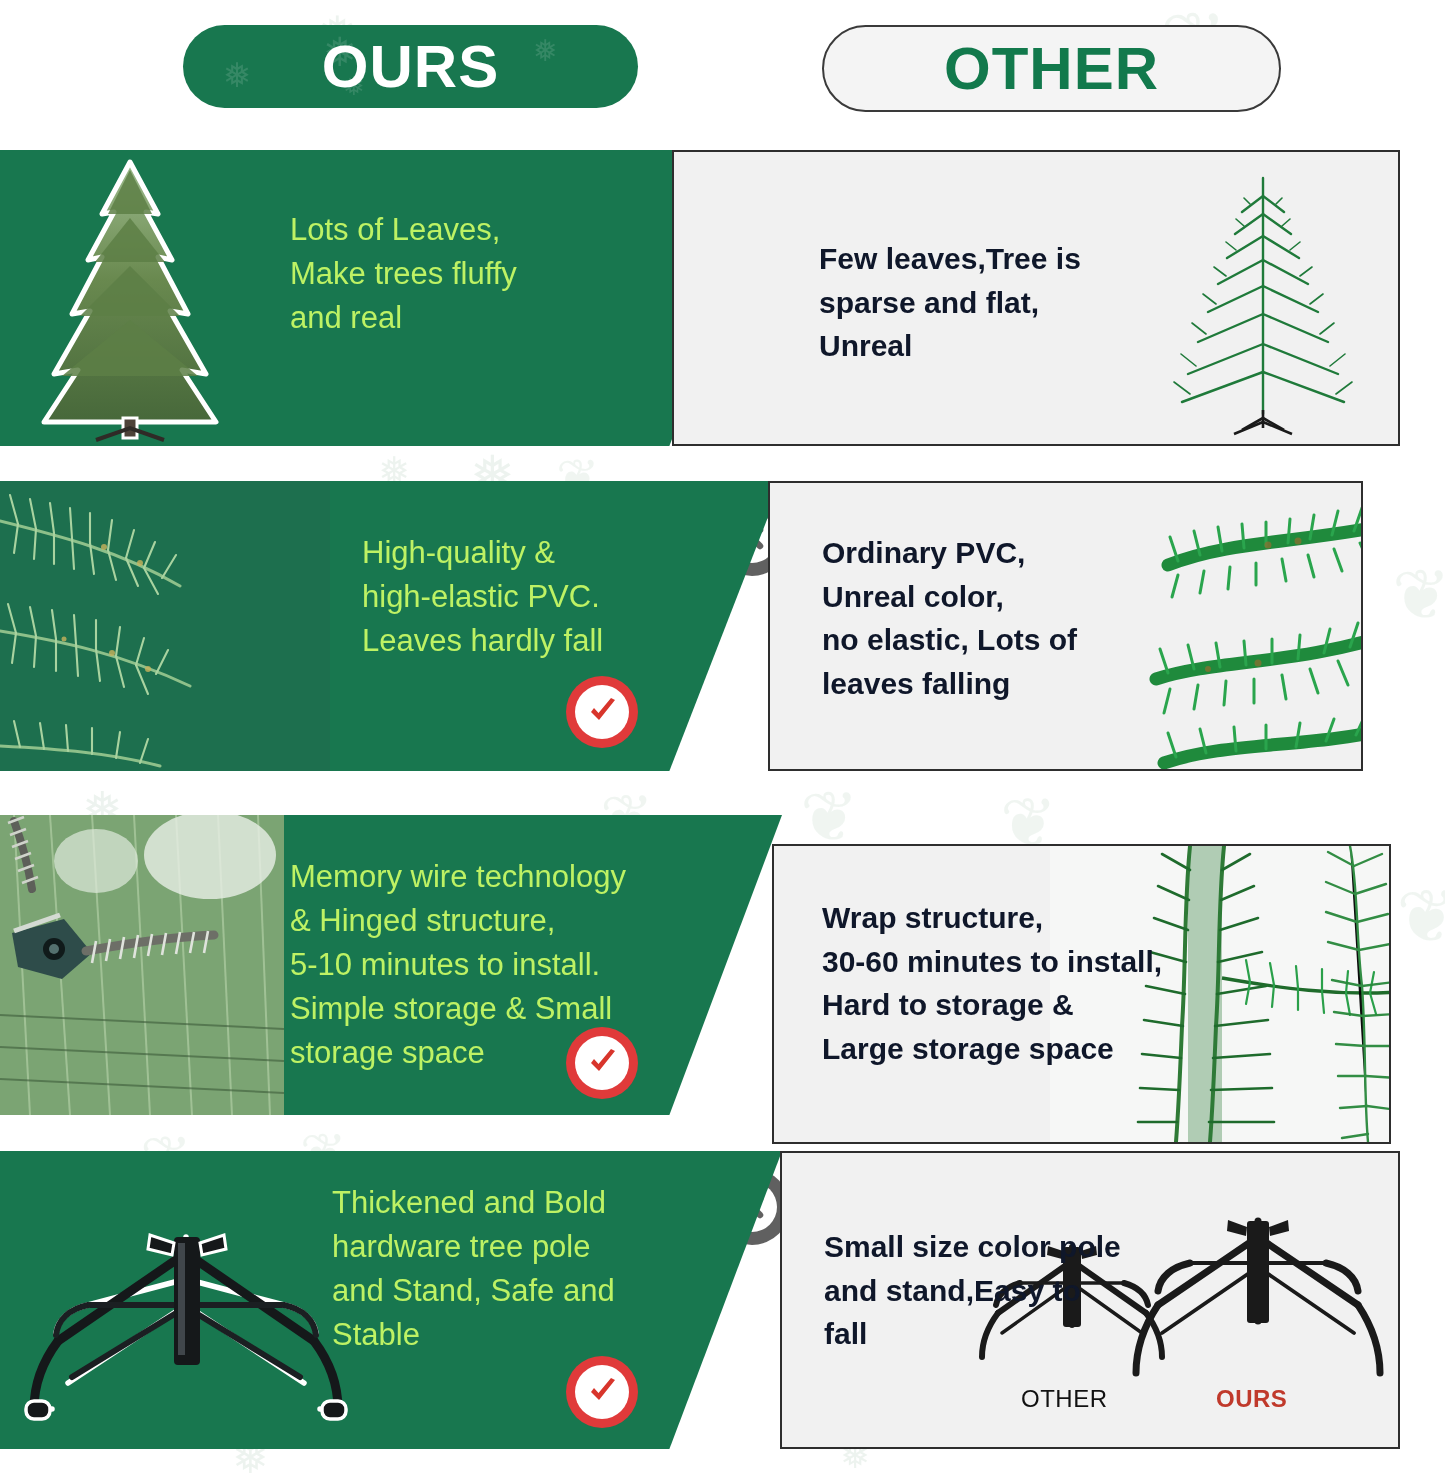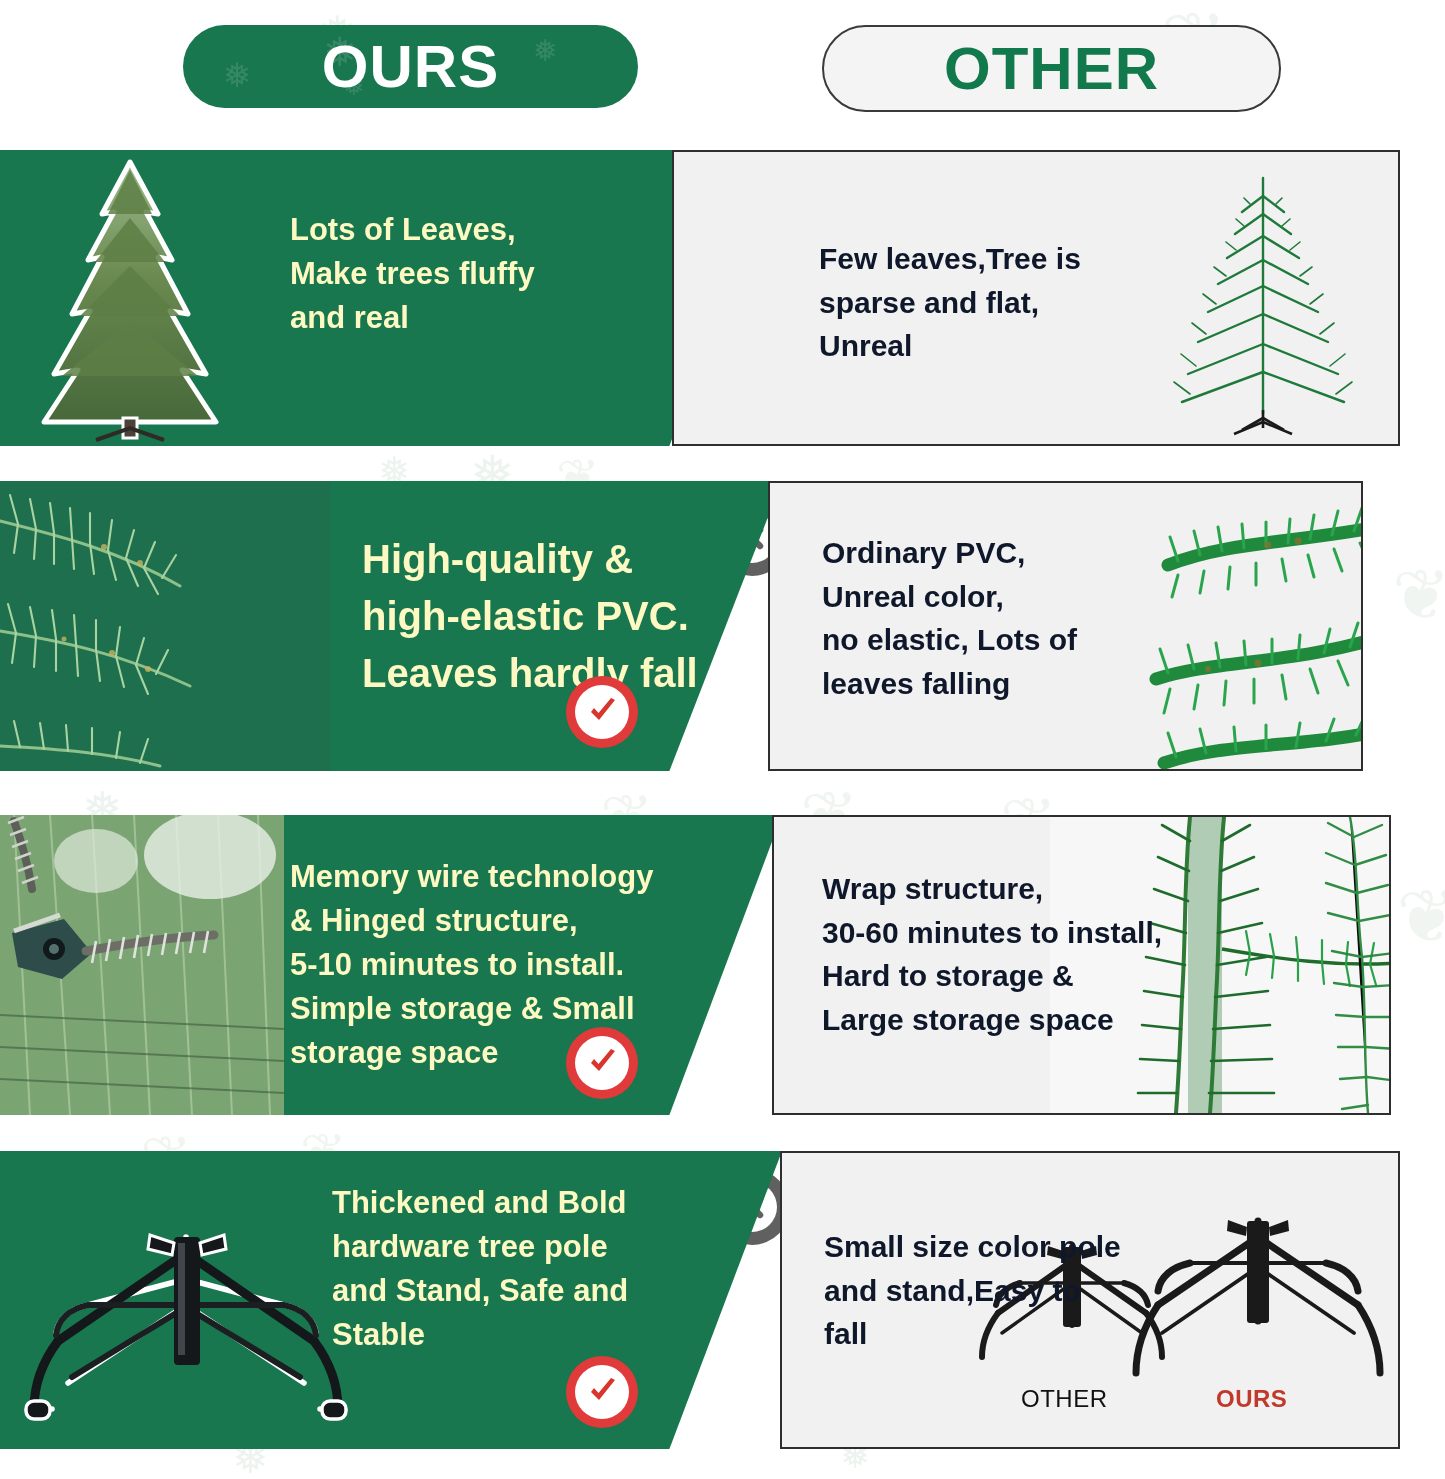--- a/index.html
+++ b/index.html
@@ -48,21 +48,21 @@
 
   
   .ours-panel{
     position:absolute;left:0;top:0;height:100%;width:782px;
     background:#18774f;
     clip-path:polygon(0 0, 100% 0, 85.6% 100%, 0 100%);
     overflow:hidden;
   }
   .ours-text{
     position:absolute;z-index:4;
-    color:#fef9c3;font-weight:bold;
+    color:#bef264;font-weight:normal;
     line-height:1.42;
     white-space:pre-line;
   }
 
   
   .others-panel{
     position:absolute;top:0;height:100%;
     background:#f1f1f1;
     border:2px solid #2e2e2e;
     box-sizing:border-box;
@@ -283,21 +283,21 @@
       </g>
       <g fill="#c8b35c" opacity=".8">
         <circle cx="104" cy="66" r="3"></circle>
           <circle cx="140" cy="82" r="3"></circle>
         <circle cx="112" cy="172" r="3"></circle>
           <circle cx="148" cy="188" r="3"></circle>
         <circle cx="64" cy="158" r="2.5"></circle>
       </g>
     </svg>
 
-    <div class="ours-text" style="left:362px;top:50px;font-size:40px;">High-quality &amp;
+    <div class="ours-text" style="left:362px;top:50px;font-size:31px;">High-quality &amp;
 high-elastic PVC.
 Leaves hardly fall</div>
 
     <div class="badge badge-check" style="left:566px;top:195px;">
       <div class="inner">
         <svg width="34" height="34" viewBox="0 0 34 34">
           <path d="M6 17 L14 25 L30 5 L26 3 L13.5 18 L9 13 Z" fill="#d8352c"></path>
         </svg>
       </div>
     </div>
@@ -439,21 +439,21 @@
 
     <div class="badge badge-check" style="left:566px;top:212px;">
       <div class="inner">
         <svg width="34" height="34" viewBox="0 0 34 34">
           <path d="M6 17 L14 25 L30 5 L26 3 L13.5 18 L9 13 Z" fill="#d8352c"></path>
         </svg>
       </div>
     </div>
   </div>
 
-  <div class="others-panel" style="left:772px;width:619px;">
+  <div class="others-panel" style="left:772px;width:619px;margin-top:29px;">
     <svg class="art" style="left:276px;top:0px;width:352px;height:296px;" viewBox="0 0 352 296">
       <rect width="352" height="296" fill="#f6f7f6"></rect>
 
       <g stroke="#2f7a36" stroke-width="4" fill="none" stroke-linecap="round">
         <path d="M140 0 C134 60 136 120 132 180 C130 230 128 270 126 296"></path>
         <path d="M174 0 C168 60 170 120 166 180 C164 230 162 270 160 296"></path>
       </g>
       <rect x="138" y="0" width="34" height="296" fill="#2e7c3a" opacity=".35"></rect>
       <g stroke="#1e6b2c" stroke-width="2.6" stroke-linecap="round">
         <line x1="140" y1="24" x2="112" y2="8"></line>

